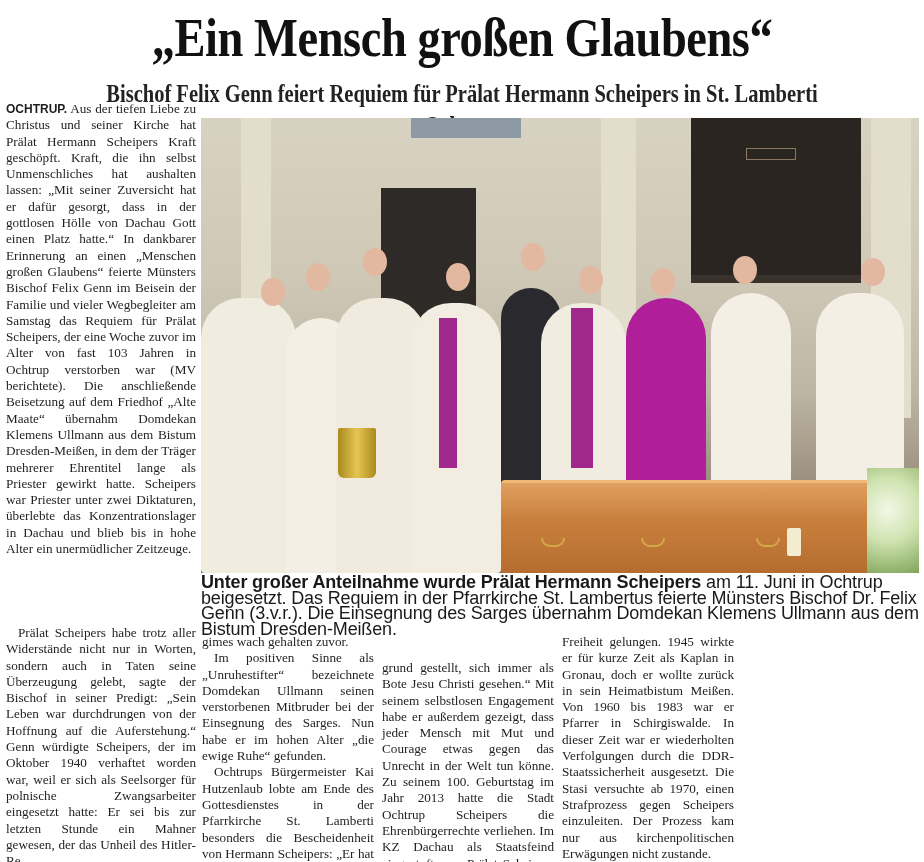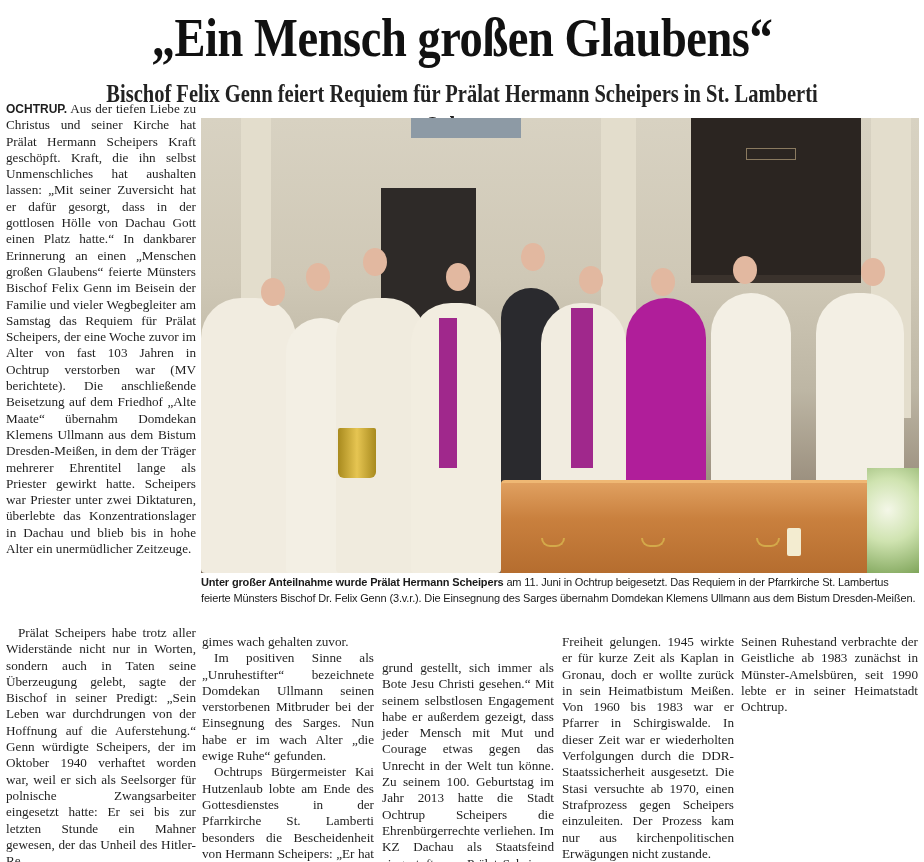--- a/index.html
+++ b/index.html
@@ -51,21 +51,21 @@
       background: linear-gradient(180deg, #e0a060 0%, #c9803e 40%, #b56d2f 100%);
       border-top: 3px solid #efb874; border-radius: 4px 4px 0 0;
     }
     .photo .handle { position: absolute; top: 420px; width: 24px; height: 9px; border: 2px solid #d4a94a; border-top: none; border-radius: 0 0 12px 12px; }
     .photo .candle { position: absolute; left: 586px; top: 410px; width: 14px; height: 28px; background: #f3ecd0; border-radius: 2px; }
     .photo .flowers { position: absolute; left: 666px; top: 350px; width: 52px; height: 105px; background: radial-gradient(circle at 40% 40%, #f4f7e8 0%, #cfe3b0 45%, #7fa55a 100%); }
     .photo .bucket { position: absolute; left: 137px; top: 310px; width: 38px; height: 50px; background: linear-gradient(90deg, #a88a1e, #e6c552, #a88a1e); border-radius: 2px 2px 6px 6px; }
 
     .caption {
       position: absolute; left: 201px; top: 575px; width: 718px;
-      font-family: "Liberation Sans", "DejaVu Sans", sans-serif; font-size: 11px; line-height: 15.5px; color: #1a1a1a;
+      font-family: "Liberation Sans", "DejaVu Sans", sans-serif; font-size: 18px; line-height: 15.5px; color: #1a1a1a;
       letter-spacing: -0.15px;
     }
     .caption b { font-weight: bold; }
   </style>
 </head>
 <body>
 
 <h1 class="headline">„Ein Mensch großen Glaubens“</h1>
 <h2 class="subhead">Bischof Felix Genn feiert Requiem für Prälat Hermann Scheipers in St. Lamberti Ochtrup</h2>
 
@@ -116,27 +116,26 @@
   <div class="candle"></div>
   <div class="flowers"></div>
 </div>
 
 <div class="caption">
   <b>Unter großer Anteilnahme wurde Prälat Hermann Scheipers</b><span> am 11. Juni in Ochtrup beigesetzt. Das Requiem in der Pfarrkirche St. Lambertus feierte Münsters Bischof Dr. Felix Genn (3.v.r.). Die Einsegnung des Sarges übernahm Domdekan Klemens Ullmann aus dem Bistum Dresden-Meißen.</span>
 </div>
 
 <div class="col" id="col2">
   <p>gimes wach gehalten zuvor.</p>
-  <p class="indent">Im positiven Sinne als „Unruhestifter“ bezeichnete Domdekan Ullmann seinen verstorbenen Mitbruder bei der Einsegnung des Sarges. Nun habe er im wach Alter „die ewige Ruhe“ gefunden.</p>
+  <p class="indent">Im positiven Sinne als „Unruhestifter“ bezeichnete Domdekan Ullmann seinen verstorbenen Mitbruder bei der Einsegnung des Sarges. Nun habe er im hohen Alter „die ewige Ruhe“ gefunden.</p>
   <p class="indent">Ochtrups Bürgermeister Kai Hutzenlaub lobte am Ende des Gottesdienstes in der Pfarrkirche St. Lamberti besonders die Bescheidenheit von Hermann Scheipers: „Er hat sich nie in den Vorder-</p>
 </div>
 
 <div class="col" id="col3">
   <p>grund gestellt, sich immer als Bote Jesu Christi gesehen.“ Mit seinem selbstlosen Engagement habe er außerdem gezeigt, dass jeder Mensch mit Mut und Courage etwas gegen das Unrecht in der Welt tun könne. Zu seinem 100. Geburtstag im Jahr 2013 hatte die Stadt Ochtrup Scheipers die Ehrenbürgerrechte verliehen. Im KZ Dachau als Staatsfeind eingestuft, war Prälat Scheipers im April 1945 die Flucht in die</p>
 </div>
 
 <div class="col" id="col4">
   <p>Freiheit gelungen. 1945 wirkte er für kurze Zeit als Kaplan in Gronau, doch er wollte zurück in sein Heimatbistum Meißen. Von 1960 bis 1983 war er Pfarrer in Schirgiswalde. In dieser Zeit war er wiederholten Verfolgungen durch die DDR-Staatssicherheit ausgesetzt. Die Stasi versuchte ab 1970, einen Strafprozess gegen Scheipers einzuleiten. Der Prozess kam nur aus kirchenpolitischen Erwägungen nicht zustande.</p>
 </div>
 
 <div class="col" id="col5">
-  <p>Seinen Ruhestand verbrachte der Geistliche ab 1983 zunächst in Münster-Amelsbüren, seit 1990 lebte er in seiner Heimatstadt Ochtrup.</p>
 </div>
 
 </body></html>

